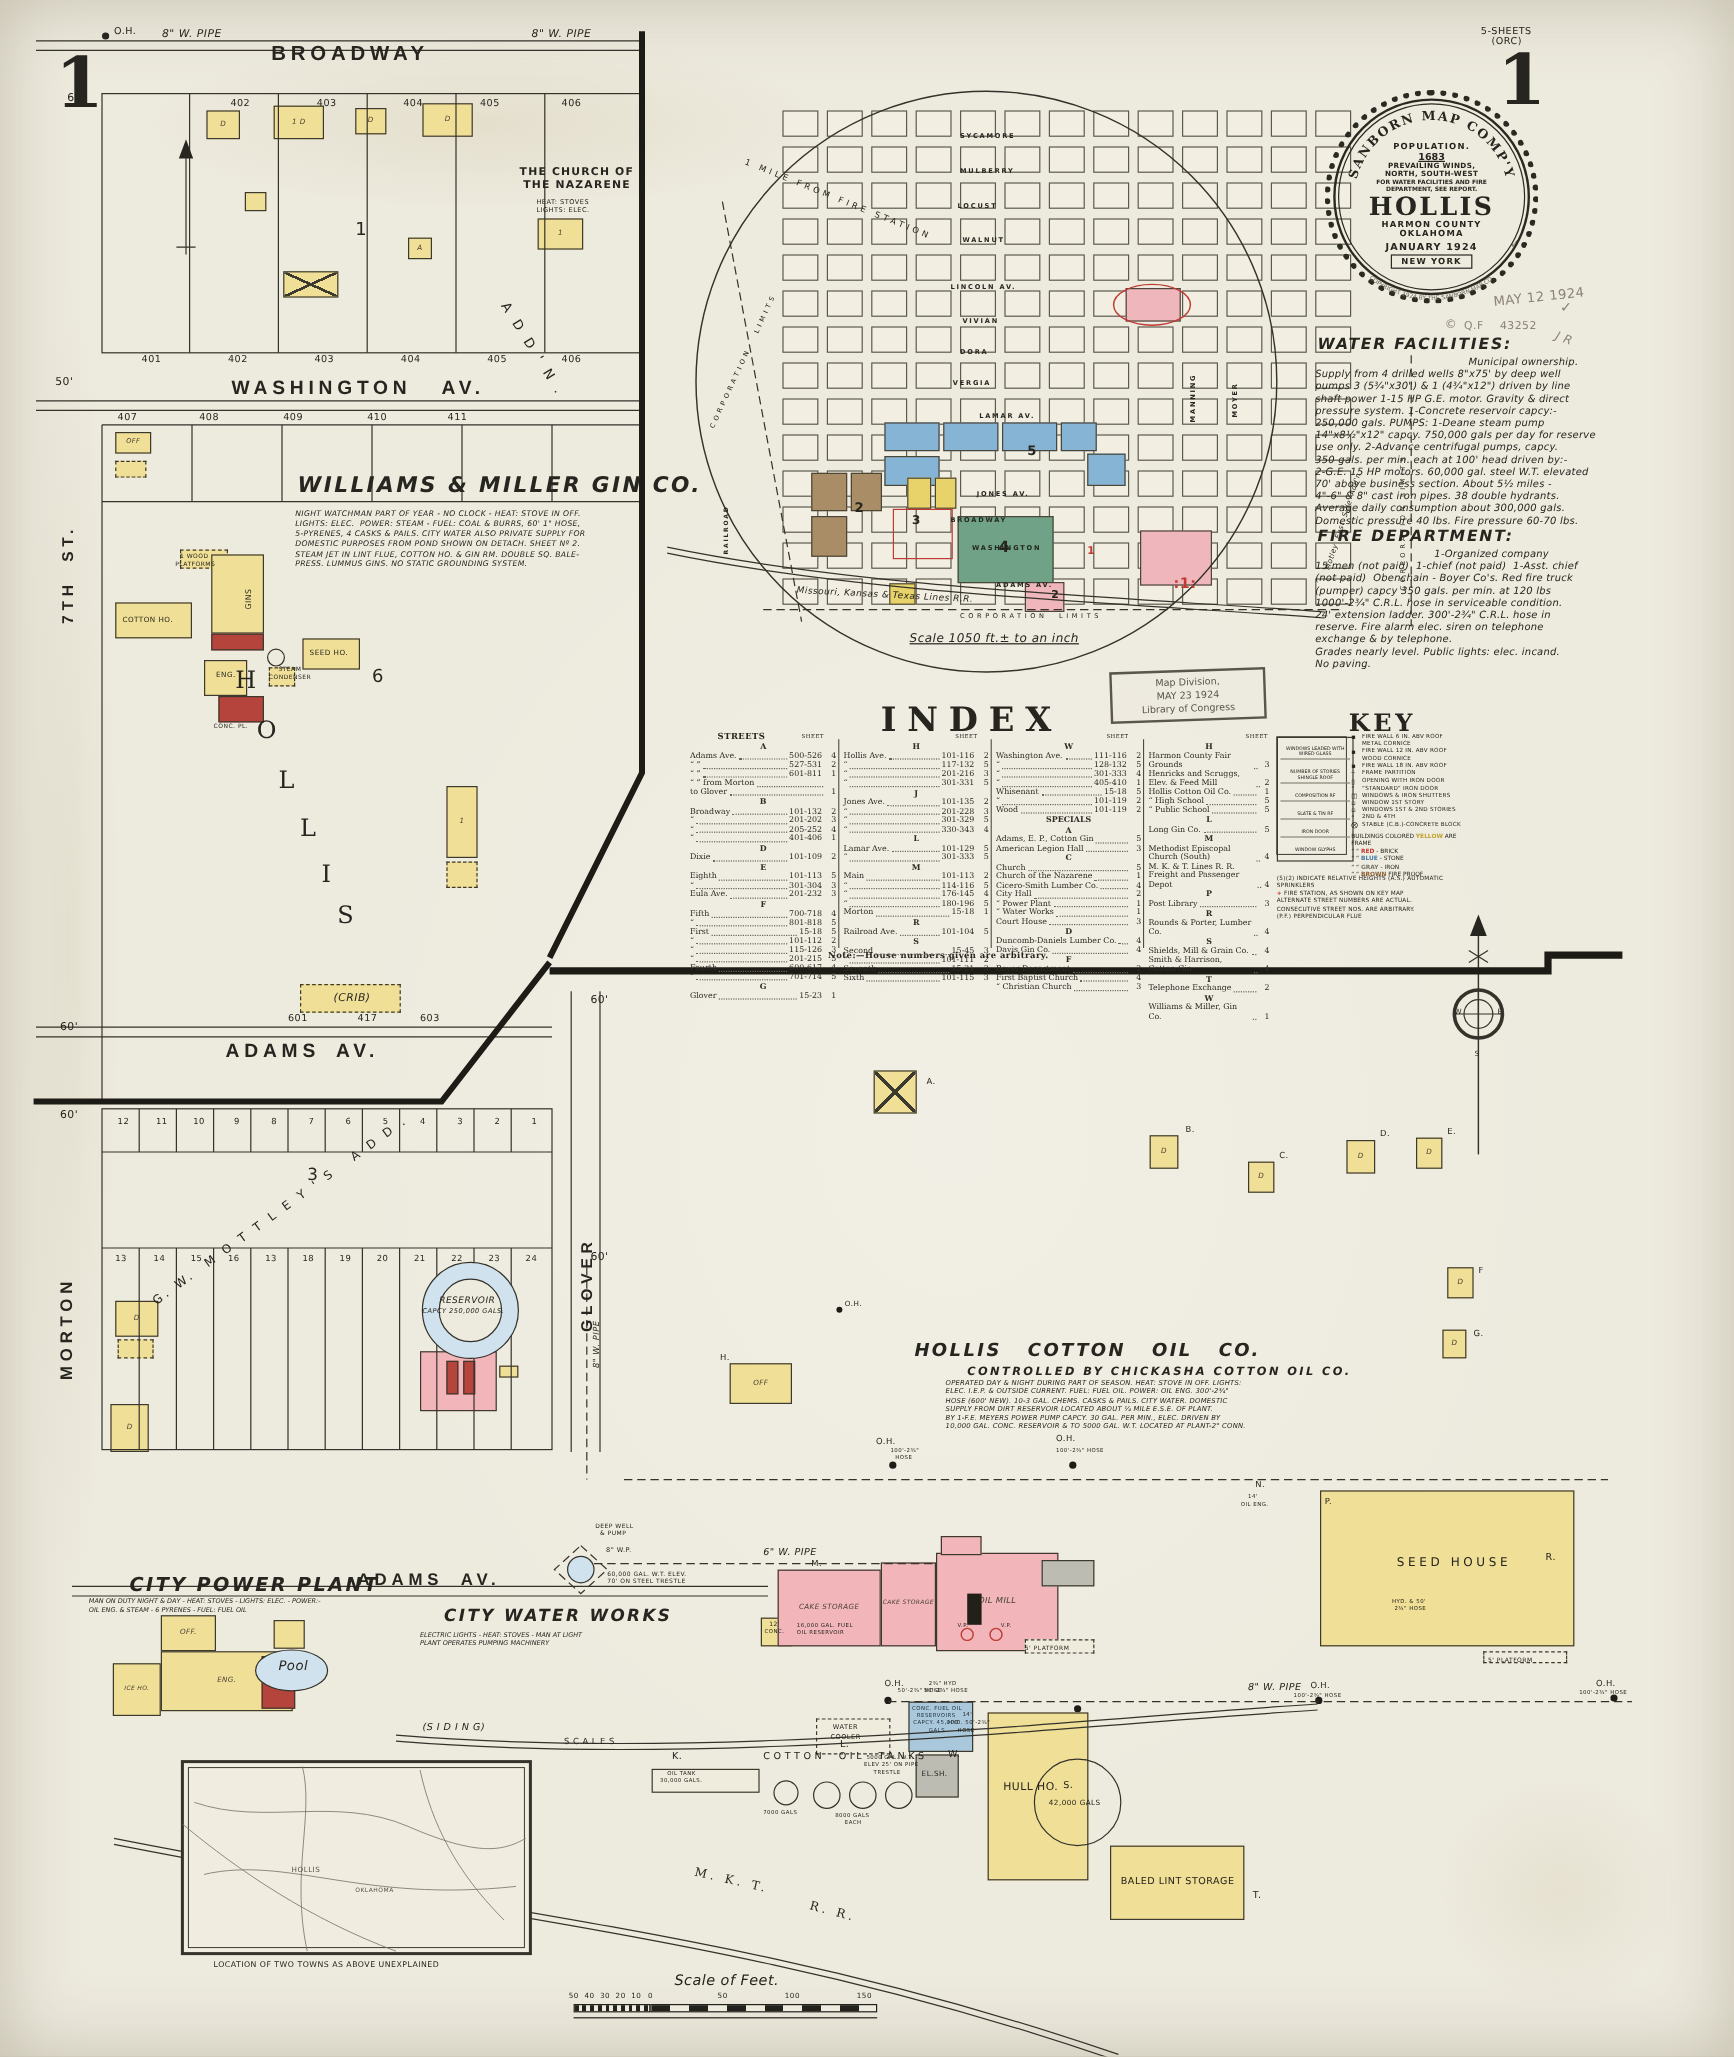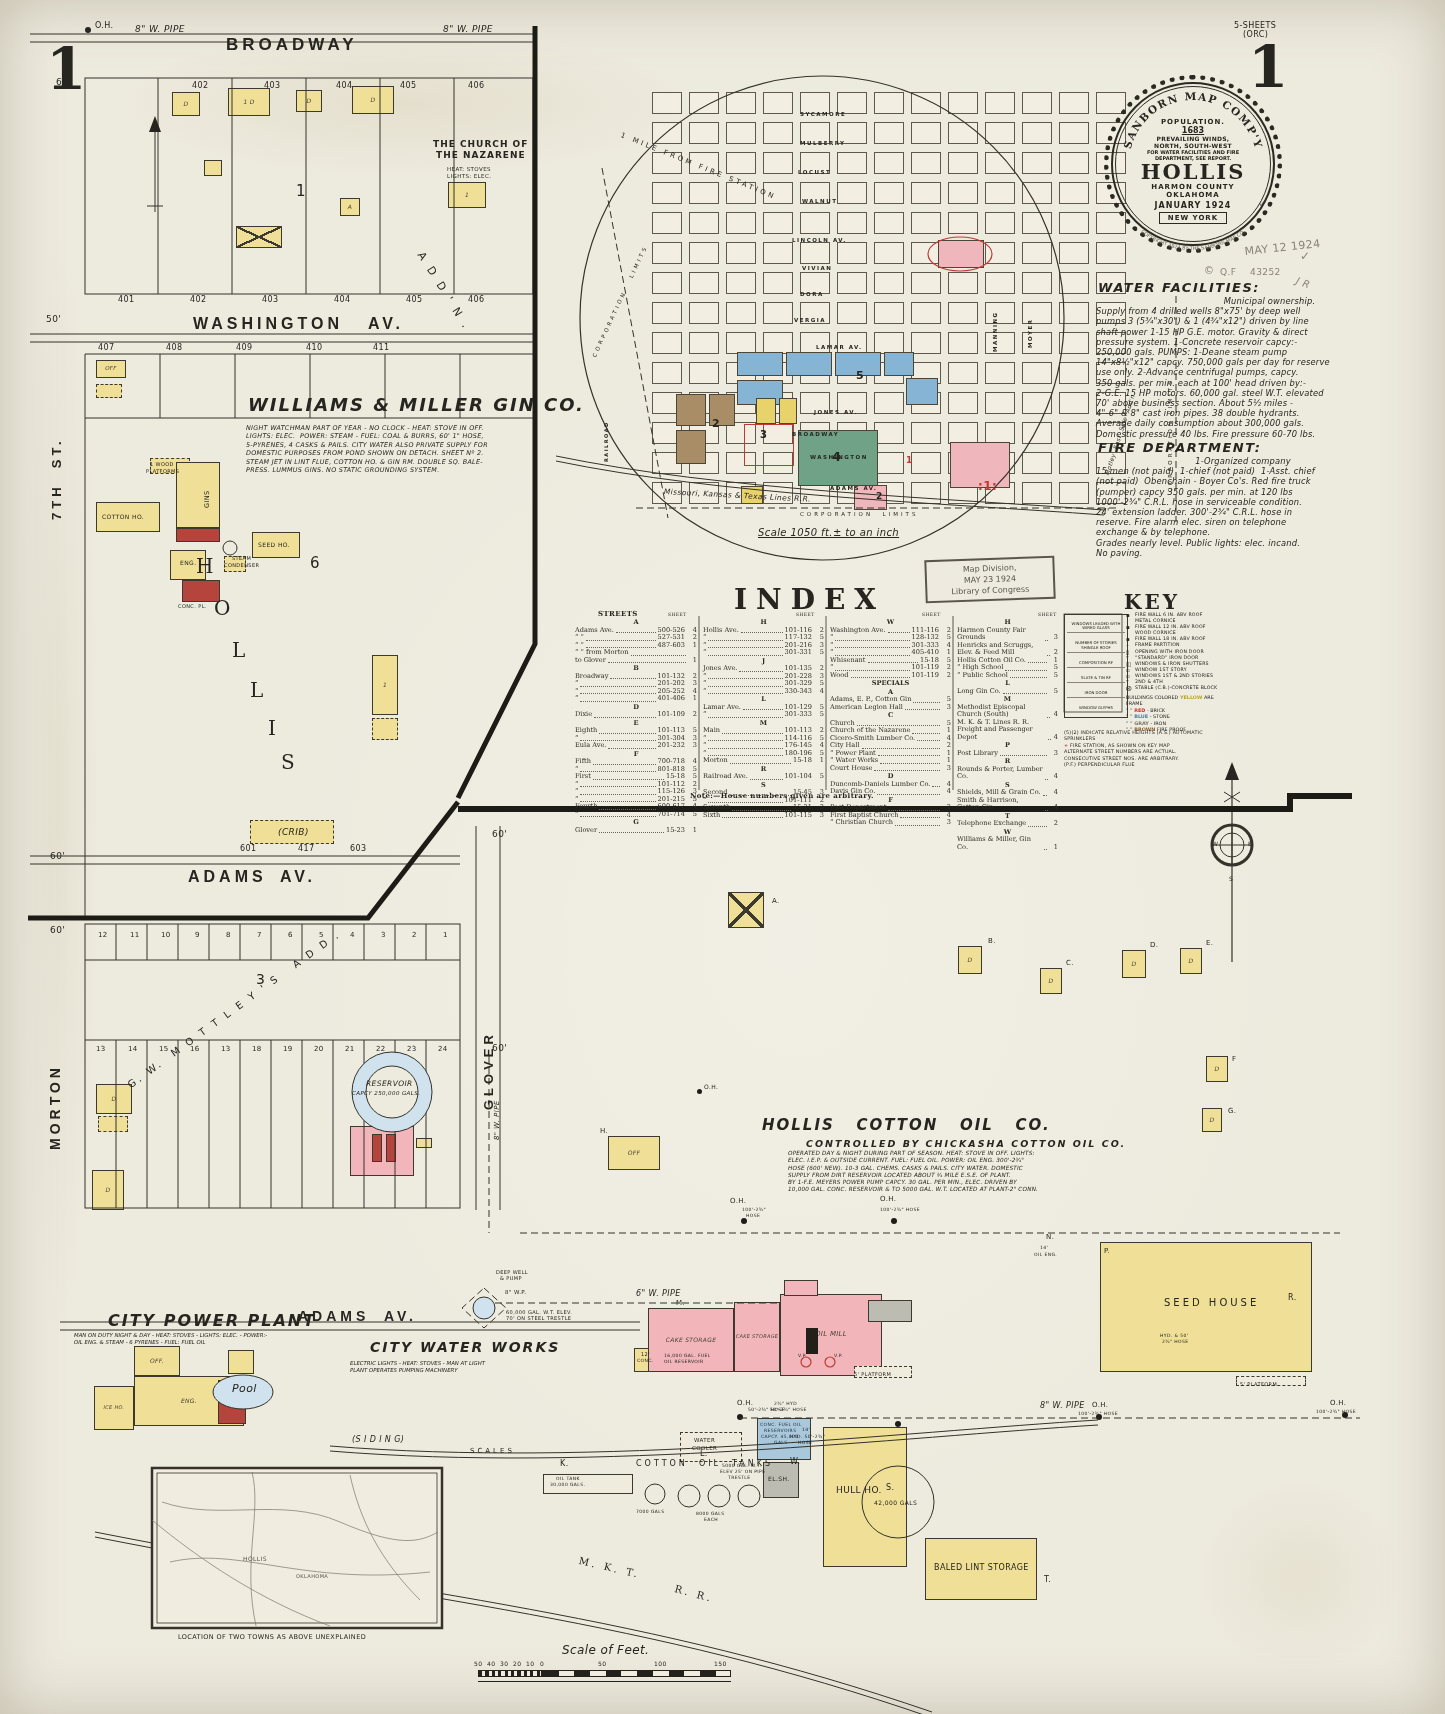--- a/index.html
+++ b/index.html
@@ -812,21 +812,21 @@
       </div>
       <div class="idxrow">
         <span class="idxn">“  ”</span>
         <span class="lead"></span>
         <span class="ir">527-531</span>
         <span class="is">2</span>
       </div>
       <div class="idxrow">
         <span class="idxn">“  ”</span>
         <span class="lead"></span>
-        <span class="ir">487-603</span>
+        <span class="ir">601-811</span>
         <span class="is">1</span>
       </div>
       <div class="idxrow">
         <span class="idxn">“  ” from Morton</span>
         <span class="lead"></span>
         <span class="is"></span>
       </div>
       <div class="idxrow">
         <span class="idxn">      to Glover</span>
         <span class="lead"></span>
@@ -1166,21 +1166,21 @@
         <span class="lead"></span>
         <span class="is">4</span>
       </div>
       <div class="idxrow">
         <span class="idxn">Davis Gin Co.</span>
         <span class="lead"></span>
         <span class="is">4</span>
       </div>
       <div class="idxh">F</div>
       <div class="idxrow">
-        <span class="idxn">Post Department</span>
+        <span class="idxn">Boyer Department</span>
         <span class="lead"></span>
         <span class="is">2</span>
       </div>
       <div class="idxrow">
         <span class="idxn">First Baptist Church</span>
         <span class="lead"></span>
         <span class="is">4</span>
       </div>
       <div class="idxrow">
         <span class="idxn">“  Christian Church</span>

